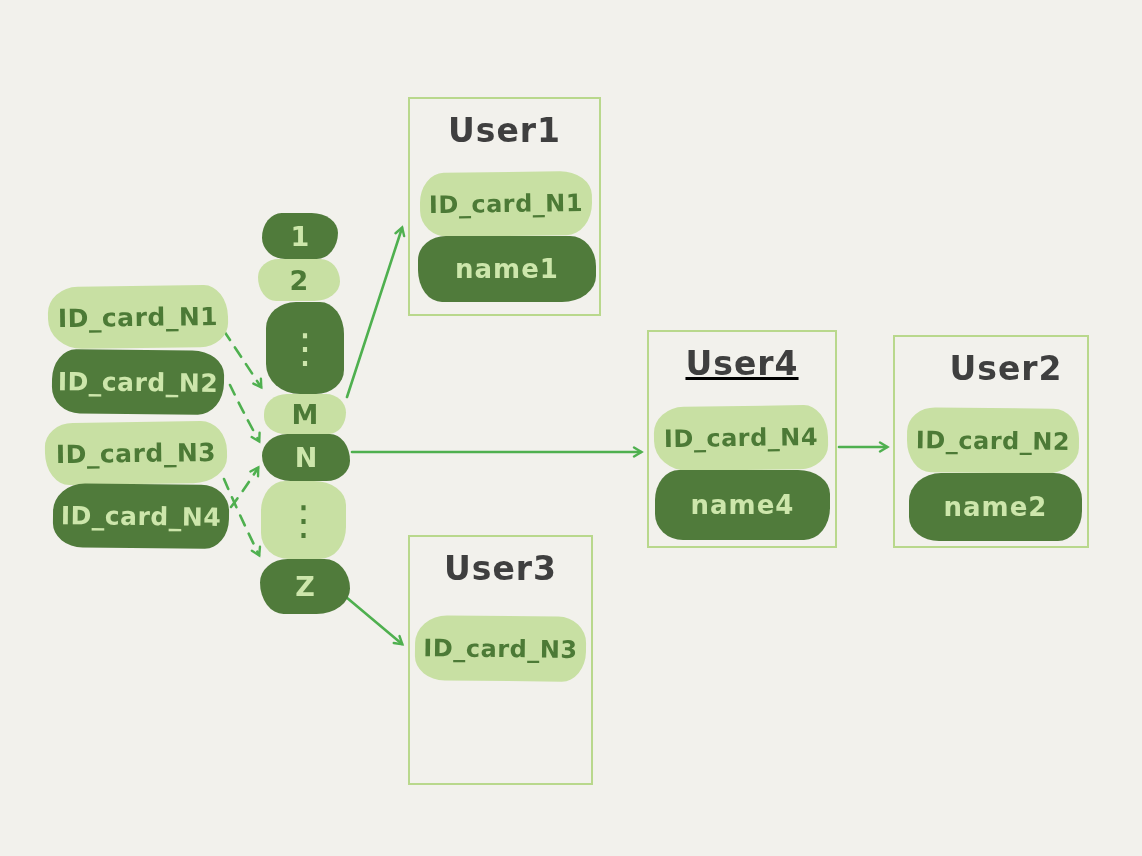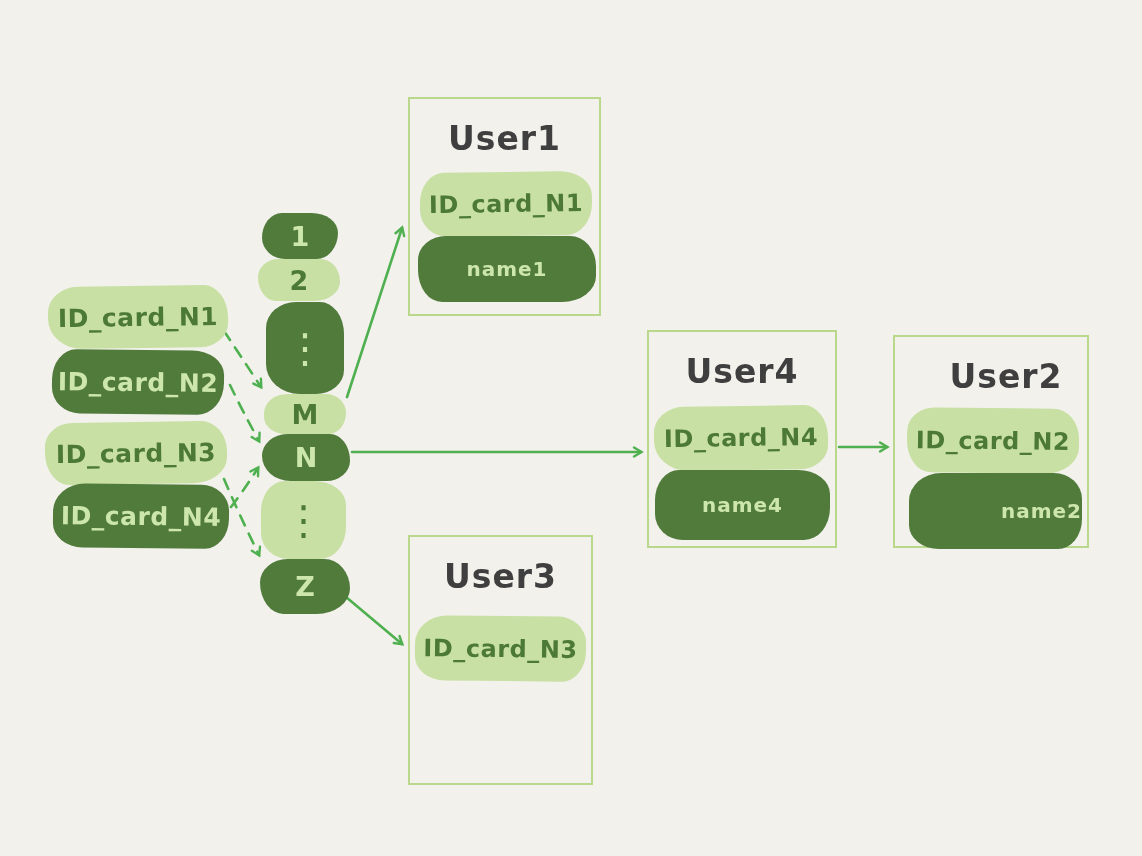--- a/index.html
+++ b/index.html
@@ -69,29 +69,29 @@
   .bucket.light { background: var(--pill-light); color: var(--text-on-light); }
   .bucket.dark  { background: var(--pill-dark);  color: var(--text-on-dark); }
   .bucket.dots  { font-size: 40px; line-height: 1; font-weight: normal; }
   .user-box {
     position: absolute;
     border: 2px solid var(--box-border);
     background: transparent;
     box-sizing: border-box;
   }
   .user-title {
-    margin-top: 20px;
+    margin-top: 12px;
     text-align: center;
     font-weight: bold;
     font-size: 33px;
     color: var(--title-text);
     letter-spacing: 1px;
   }
   .user-box .pill { font-size: 24px; }
-  .user-box .pill.dark { font-size: 20px; letter-spacing: 1px; }
+  .user-box .pill.dark { font-size: 26px; letter-spacing: 1px; }
 </style>
 </head>
 <body>
 
 <div class="canvas">
 
   <svg class="edges-layer" viewBox="0 0 1142 856">
     <defs>
       <marker id="arrowhead" markerWidth="14" markerHeight="14" refX="9" refY="6" orient="auto" markerUnits="userSpaceOnUse">
         <path class="arrowhead-glyph" d="M2,1.5 L9.5,6 L2,10.5"></path>
@@ -152,33 +152,33 @@
     </div>
   </div>
 
   <div class="user-box" style="left:408px; top:535px; width:185px; height:250px;">
     <div class="user-title">User3</div>
     <div class="pill light r4 tilt-b" style="left:5px; top:79px; width:171px; height:65px;">
       <span>ID_card_N3</span>
     </div>
   </div>
 
-  <div class="user-box" style="left:647px; top:330px; width:190px; height:218px;">
+  <div class="user-box" style="left:647px; top:330px; width:190px; height:218px;text-decoration:underline;">
     <div class="user-title">User4</div>
     <div class="pill light r1 tilt-a" style="left:5px; top:74px; width:174px; height:64px;">
       <span>ID_card_N4</span>
     </div>
     <div class="pill dark r2" style="left:6px; top:138px; width:175px; height:70px;">
       <span>name4</span>
     </div>
   </div>
 
   <div class="user-box" style="left:893px; top:335px; width:196px; height:213px;padding-left:30px;">
     <div class="user-title">User2</div>
     <div class="pill light r3 tilt-b" style="left:12px; top:71px; width:172px; height:65px;">
       <span>ID_card_N2</span>
     </div>
-    <div class="pill dark r4" style="left:14px; top:136px; width:173px; height:76px;justify-content:flex-end;">
+    <div class="pill dark r4" style="left:14px; top:136px; width:173px; height:68px;">
       <span>name2</span>
     </div>
   </div>
 
 </div>
 
 </body></html>

